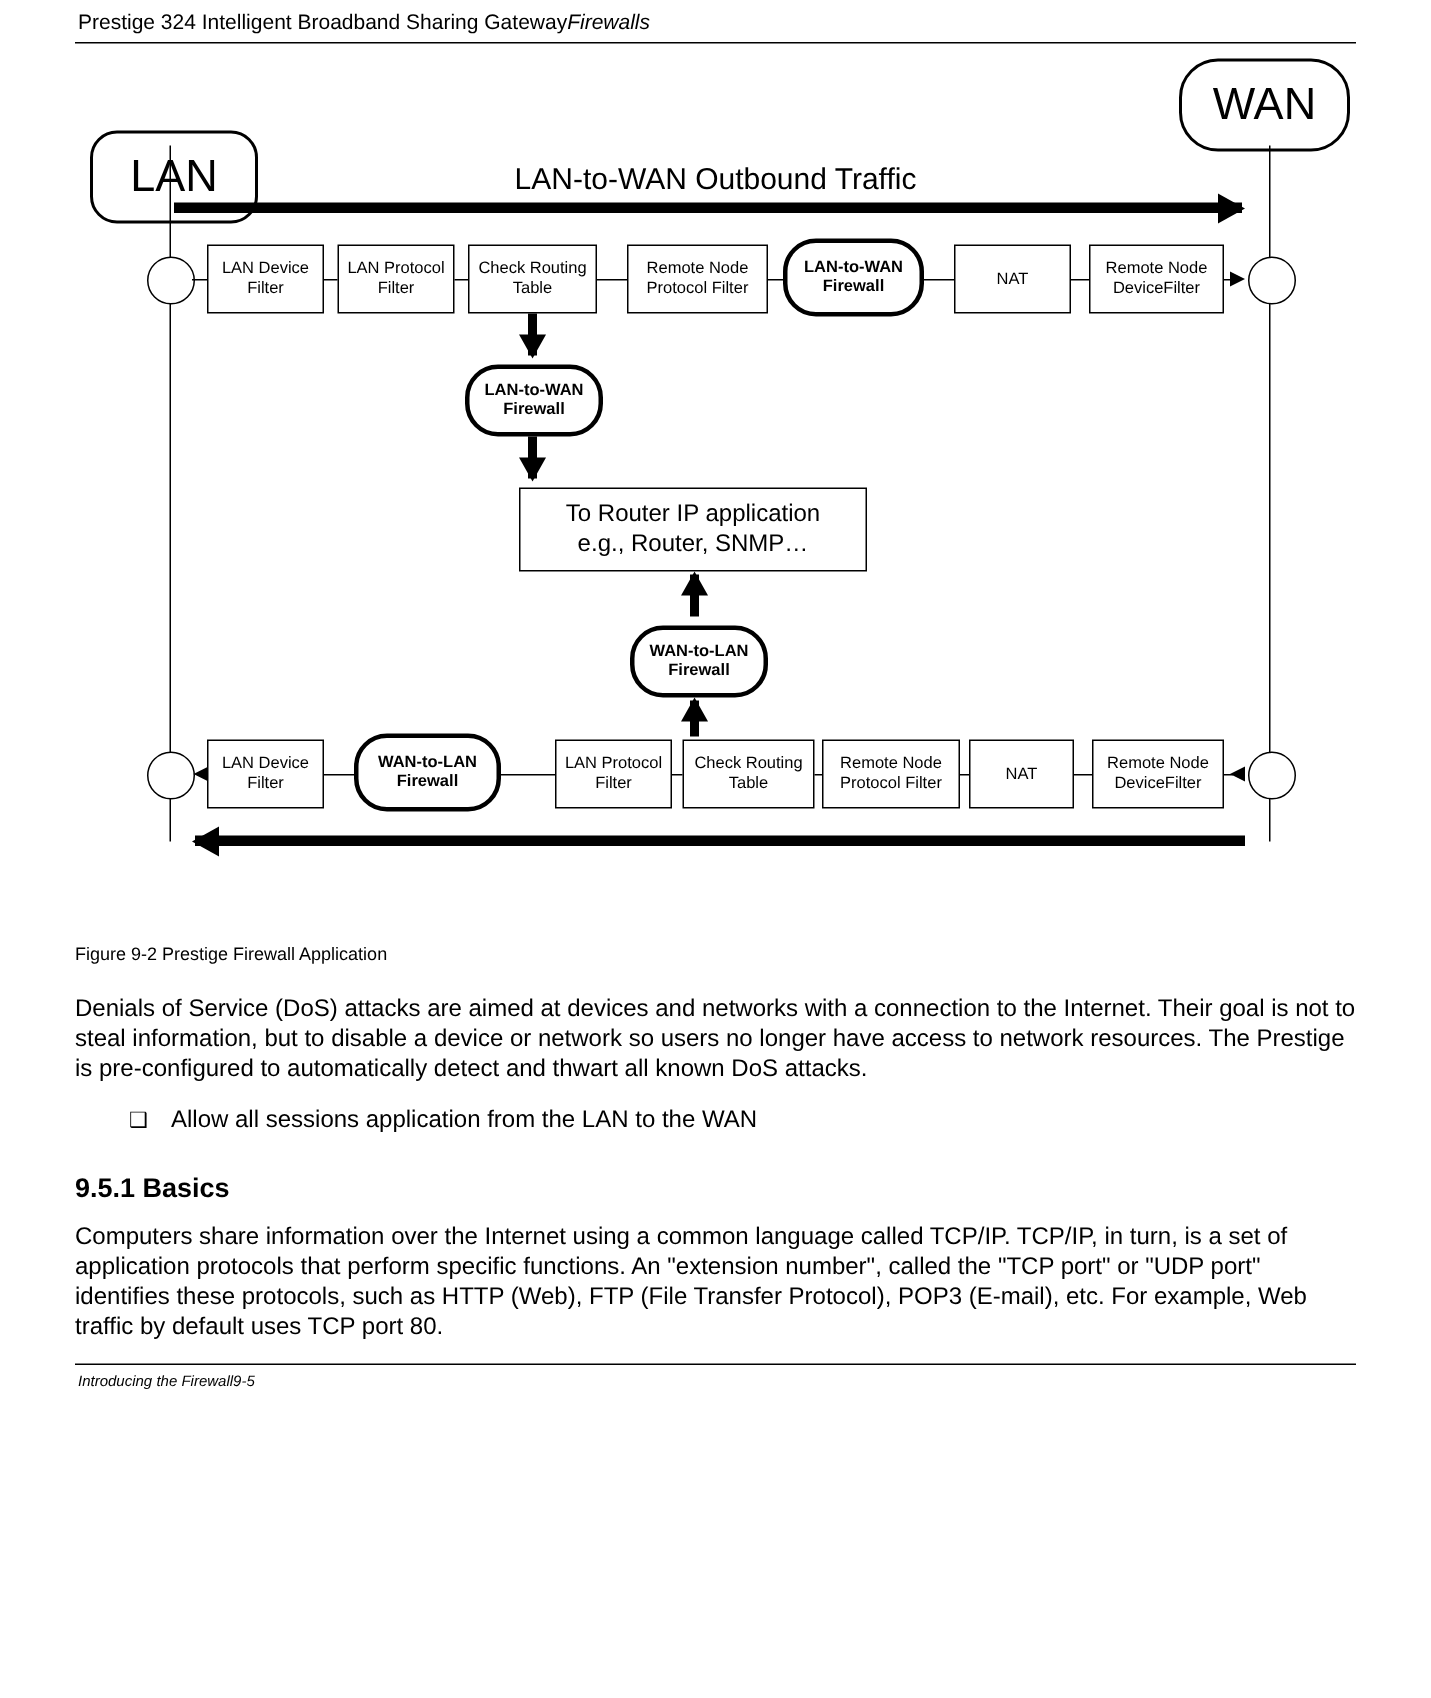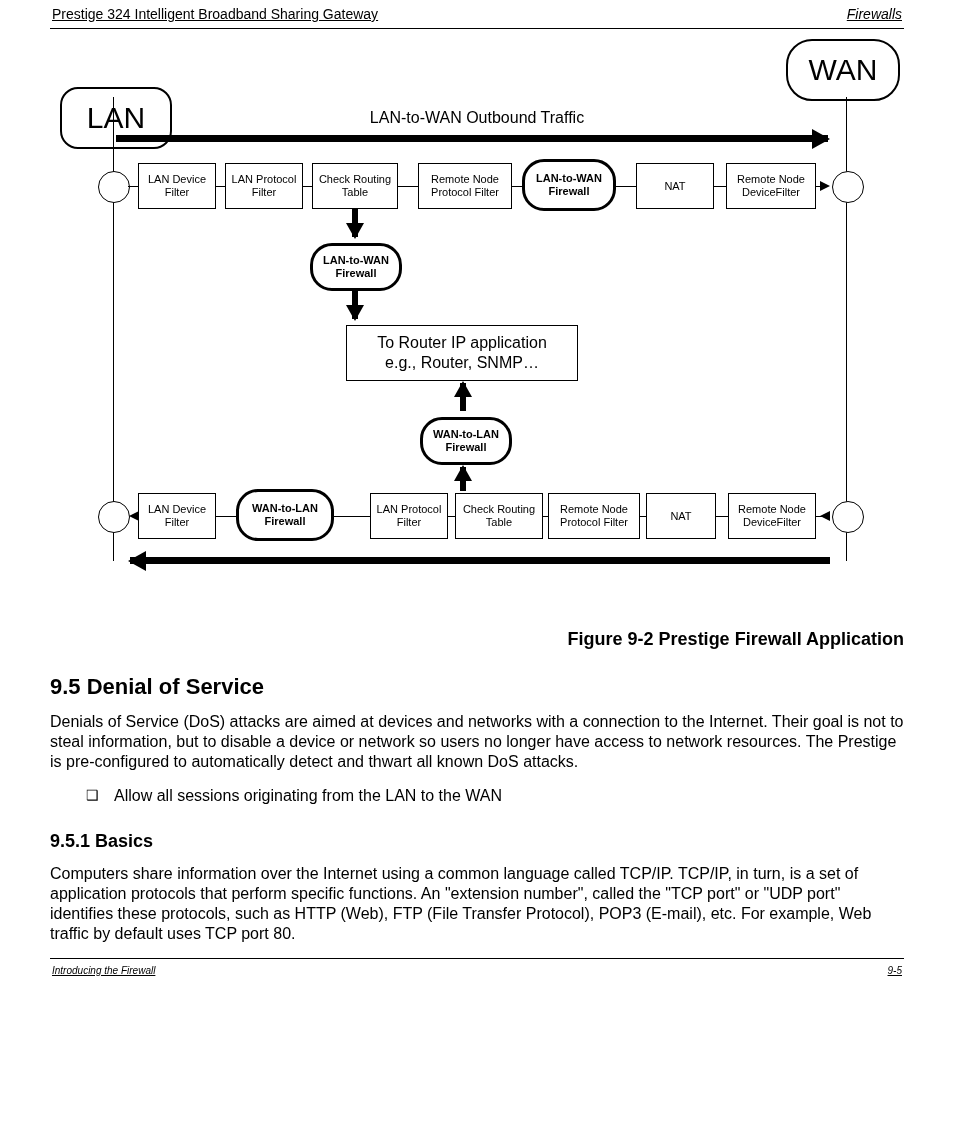--- a/index.html
+++ b/index.html
@@ -15,37 +15,35 @@
     position: relative;
     padding: 0 50px;
     box-sizing: border-box;
   }
   .hr {
     border-top: 1px solid #000;
     margin: 0;
   }
   .header-row, .footer-row {
     display: flex;
-    justify-content: space-between;
     font-size: 14px;
     padding: 6px 2px 6px 2px;
-    text-decoration: underline;
   }
   .header-row .right {
     font-style: italic;
   }
   .footer-row {
     font-style: italic;
     font-size: 10px;
     padding-top: 6px;
   }
   .figcap {
-    text-align: right;
-    font-weight: 700;
-    font-size: 18px;
+    text-align: left;
+    font-weight: 400;
+    font-size: 12px;
     margin: 18px 0 20px 0;
   }
   h2.sec {
     font-size: 22px;
     font-weight: 700;
     margin: 24px 0 12px 0;
   }
   .bodytext {
     font-size: 16px;
     line-height: 1.25;
@@ -75,21 +73,21 @@
     position: relative;
     width: 854px;
     height: 582px;
     margin: 0 auto;
   }
   .label-big {
     font-size: 30px;
     font-family: "Segoe UI", Verdana, sans-serif;
   }
   .flowtitle {
-    font-size: 16px;
+    font-size: 20px;
     font-family: "Segoe UI", Verdana, sans-serif;
     font-weight: 400;
     text-align: center;
   }
   .roundbox {
     position: absolute;
     border: 2px solid #000;
     border-radius: 18px;
     background: #fff;
     display: flex;
@@ -328,25 +326,24 @@
     <div class="hline" style="left:493px; top:487px; width:5px;"></div>
     <div class="hline" style="left:590px; top:487px; width:6px;"></div>
     <div class="hline" style="left:666px; top:487px; width:12px;"></div>
     <div class="hline" style="left:766px; top:487px; width:6px;"></div>
 
     <div class="harrow left" style="left:80px; top:528px; width:700px; height:7px;"></div>
   </div>
 
   <div class="figcap">Figure 9-2 Prestige Firewall Application</div>
 
-  <h2 class="sec">9.5 Denial of Service</h2>
   <p class="bodytext">Denials of Service (DoS) attacks are aimed at devices and networks with a connection to the Internet. Their goal is not to steal information, but to disable a device or network so users no longer have access to network resources. The Prestige is pre-configured to automatically detect and thwart all known DoS attacks.</p>
 
   <ul class="chk">
-    <li><span>Allow all sessions originating from the LAN to the WAN</span></li>
+    <li><span>Allow all sessions application from the LAN to the WAN</span></li>
   </ul>
 
   <h2 class="sec" style="font-size:18px;">9.5.1 Basics</h2>
   <p class="bodytext">Computers share information over the Internet using a common language called TCP/IP. TCP/IP, in turn, is a set of application protocols that perform specific functions. An "extension number", called the "TCP port" or "UDP port" identifies these protocols, such as HTTP (Web), FTP (File Transfer Protocol), POP3 (E-mail), etc. For example, Web traffic by default uses TCP port 80.</p>
 
   <div class="hr"></div>
   <div class="footer-row">
     <span>Introducing the Firewall</span>
     <span>9-5</span>
   </div>

